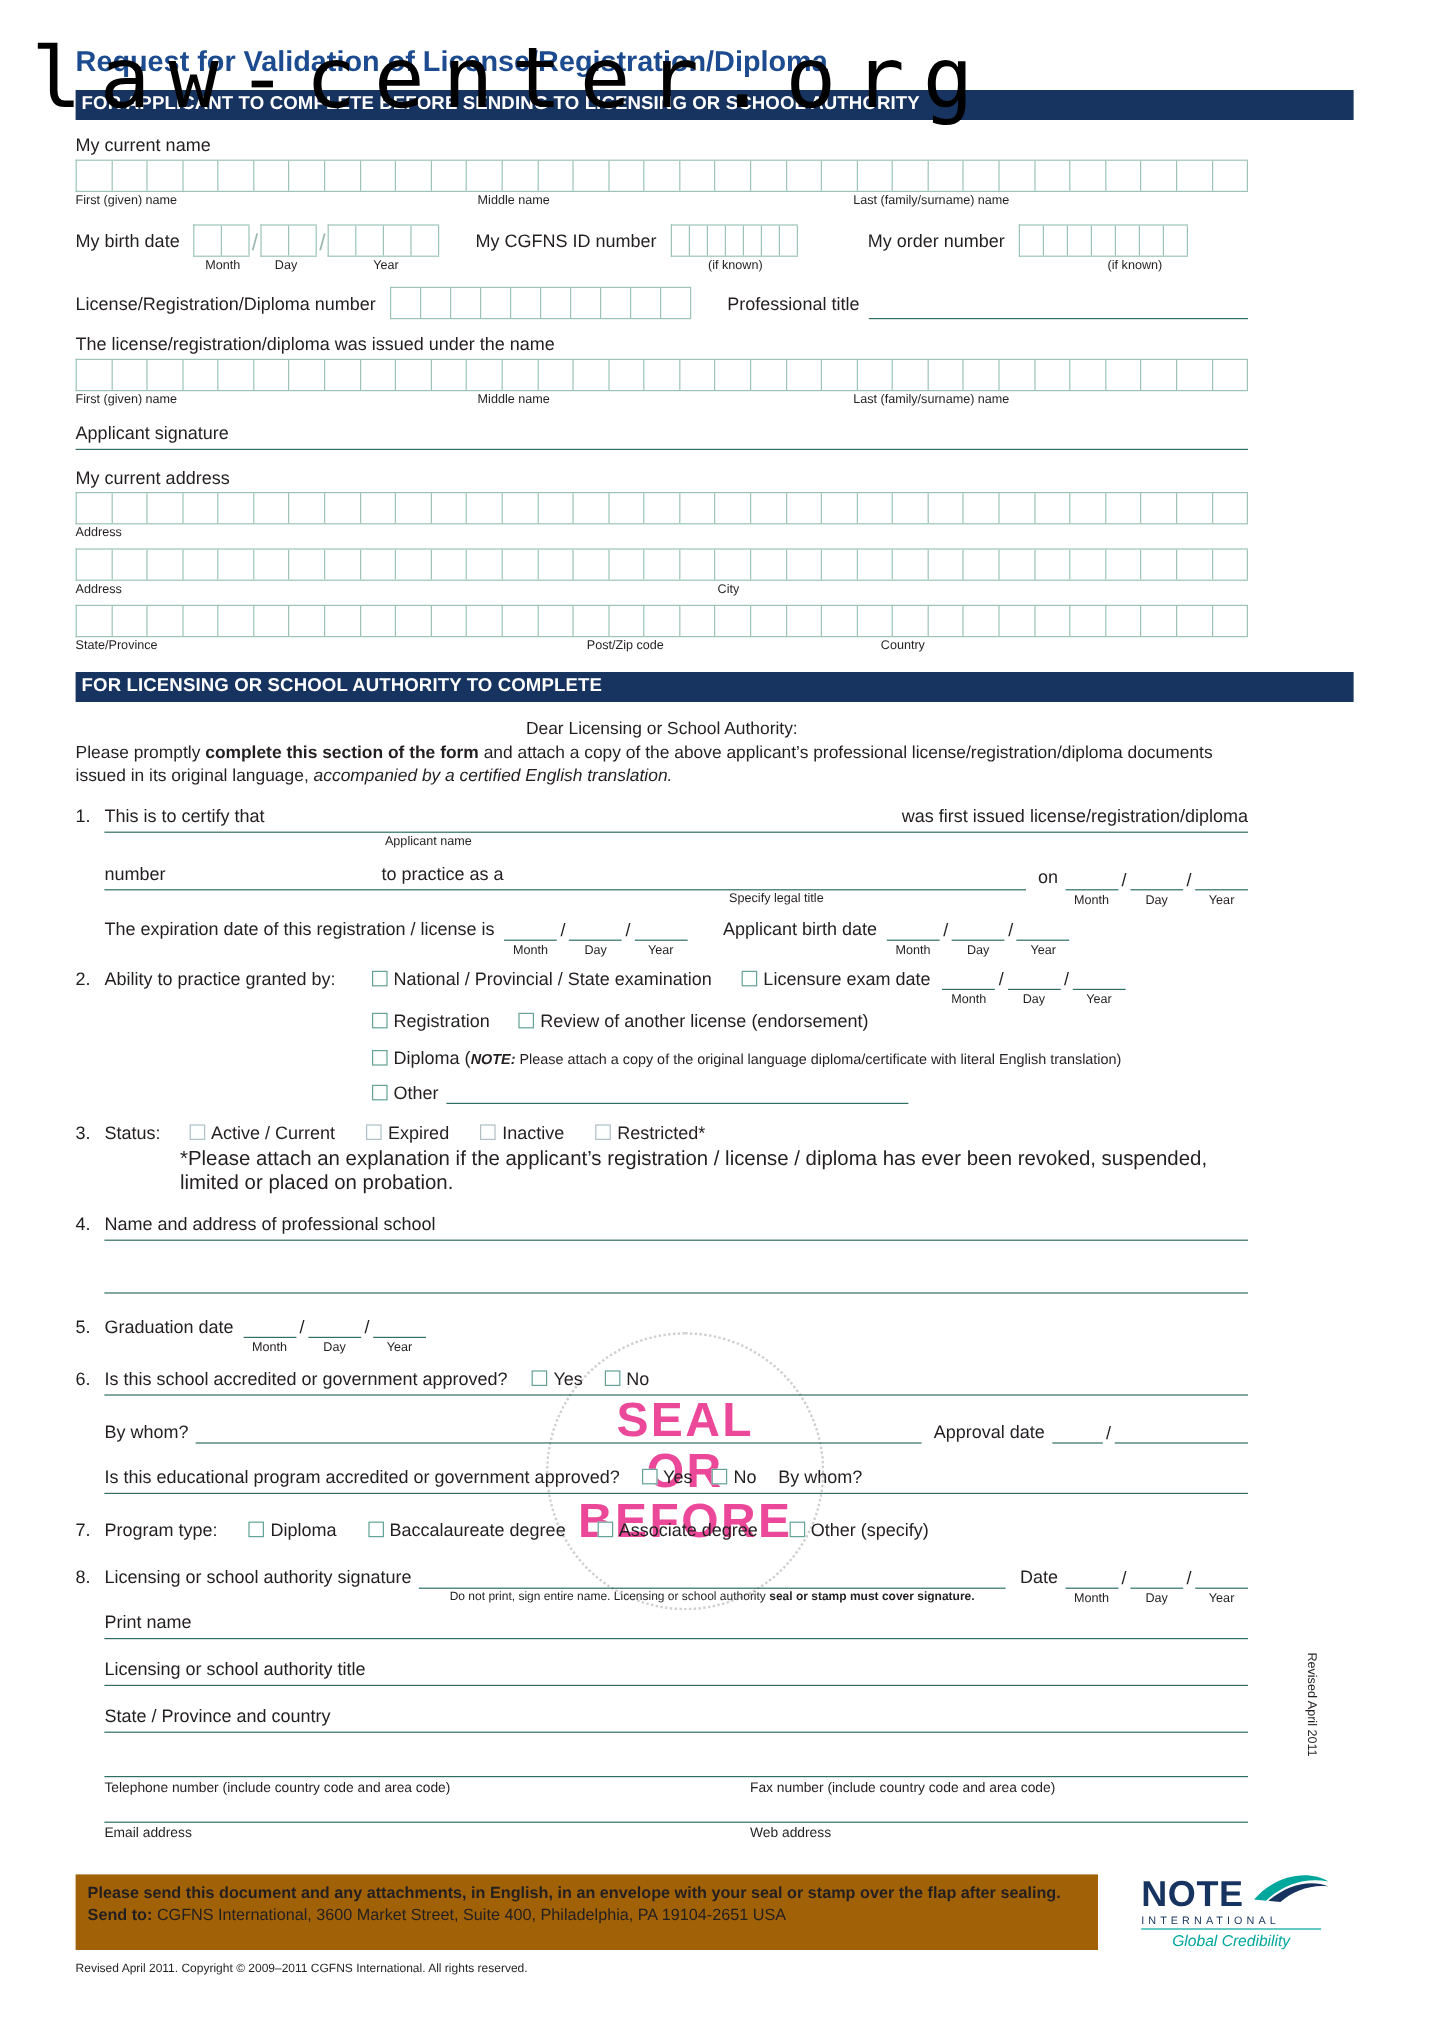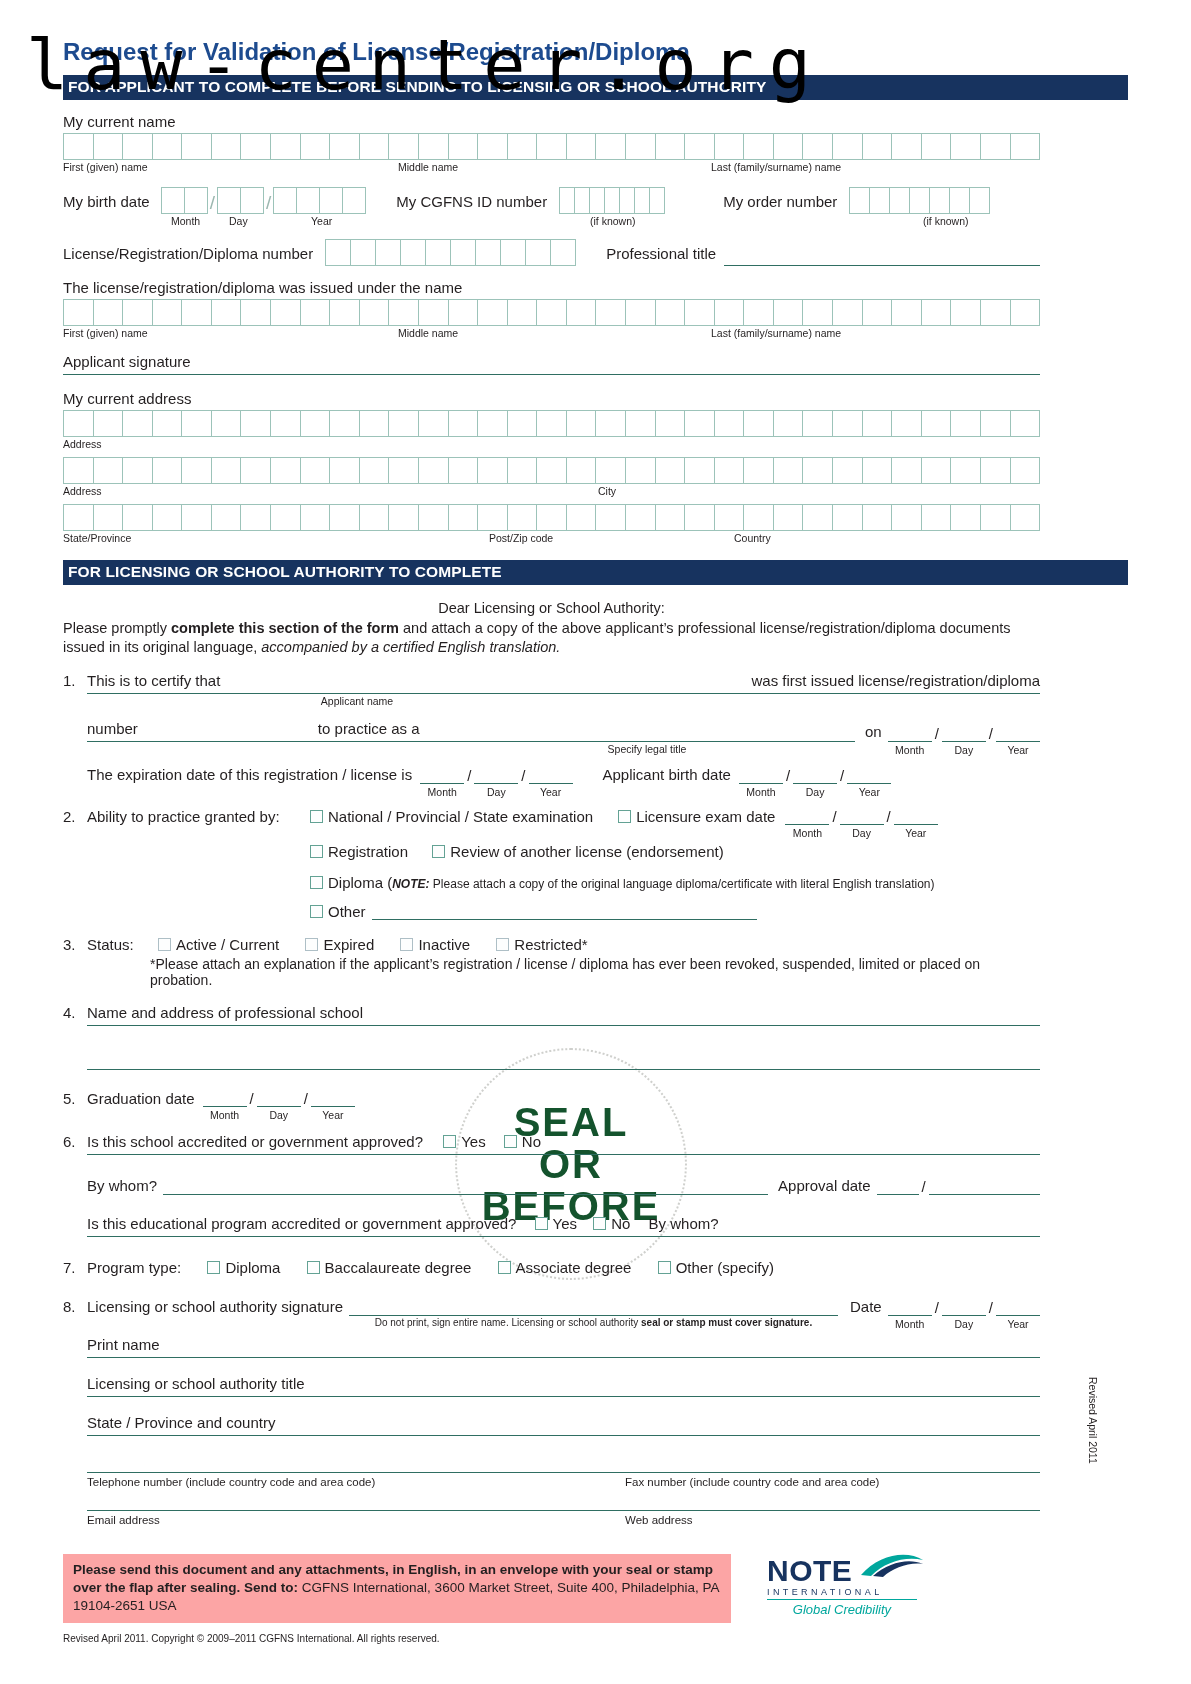--- a/index.html
+++ b/index.html
@@ -37,34 +37,34 @@
   .d3line{width:44px;height:15px;border-bottom:1.5px solid var(--line);}
   .d3sub{position:absolute;top:100%;margin-top:2px;font-size:10.5px;}
   .d3slash{margin:0 3px 0 3px;font-size:15px;}
   .cb{display:inline-block;width:13px;height:13px;border:1.4px solid var(--cb);background:#fdfefe;
       vertical-align:-1px;margin-right:5px;flex-shrink:0;}
   .opt{white-space:nowrap;font-size:15px;}
   .fieldline{border-bottom:1.5px solid var(--line);padding-bottom:4px;font-size:15px;}
   .item{display:flex;align-items:flex-start;font-size:15px;}
   .inum{width:24px;flex-shrink:0;}
   .ibody{flex:1;}
-  .sealmark{position:absolute;left:455px;top:1048px;width:232px;height:232px;border:2px dotted var(--sealgray);
+  .sealmark{position:absolute;left:455px;top:1110px;width:232px;height:232px;border:2px dotted var(--sealgray);
       border-radius:50%;display:flex;flex-direction:column;align-items:center;justify-content:center;
-      color:#14532d;font-weight:bold;font-size:40px;line-height:1.05;letter-spacing:2px;z-index:0;}
+      color:#ec4899;font-weight:bold;font-size:40px;line-height:1.05;letter-spacing:2px;z-index:0;}
   .footerbox{display:flex;margin-top:28px;}
-  .sendbox{background:#fca5a5;width:668px;padding:7px 10px 8px 10px;font-size:13.5px;line-height:1.35;}
+  .sendbox{background:#a16207;width:852px;padding:7px 10px 8px 10px;font-size:13.5px;line-height:1.35;}
   .logo{margin-left:36px;width:150px;position:relative;padding-top:2px;}
   .logoname{font-size:30px;font-weight:bold;color:var(--navy);letter-spacing:.5px;line-height:1;display:inline-block;}
   .logosub{font-size:9px;letter-spacing:3.4px;color:var(--navy);border-bottom:1.5px solid #00a79d;padding-bottom:2px;margin-top:1px;}
   .logotag{font-size:13px;font-style:italic;color:#00a79d;text-align:center;margin-top:2px;}
   .logoswoosh{position:absolute;right:-8px;top:-2px;}
   .copyright{font-size:10px;margin-top:10px;}
   .vert{position:absolute;right:92px;top:1377px;writing-mode:vertical-rl;font-size:10.5px;color:var(--ink);}
   .tiny{font-size:10px;}
-  .fn{font-size:14px;}
+  .fn{font-size:17px;}
   .contact{border-top:1.5px solid var(--line);display:flex;padding-top:3px;font-size:11.5px;}
   .contact .col1{width:538px;}
   b.seg{font-weight:bold;}
   i.seg{font-style:italic;}
 </style>
 </head>
 <body>
 
 <div class="page">
   <div class="sealmark">

